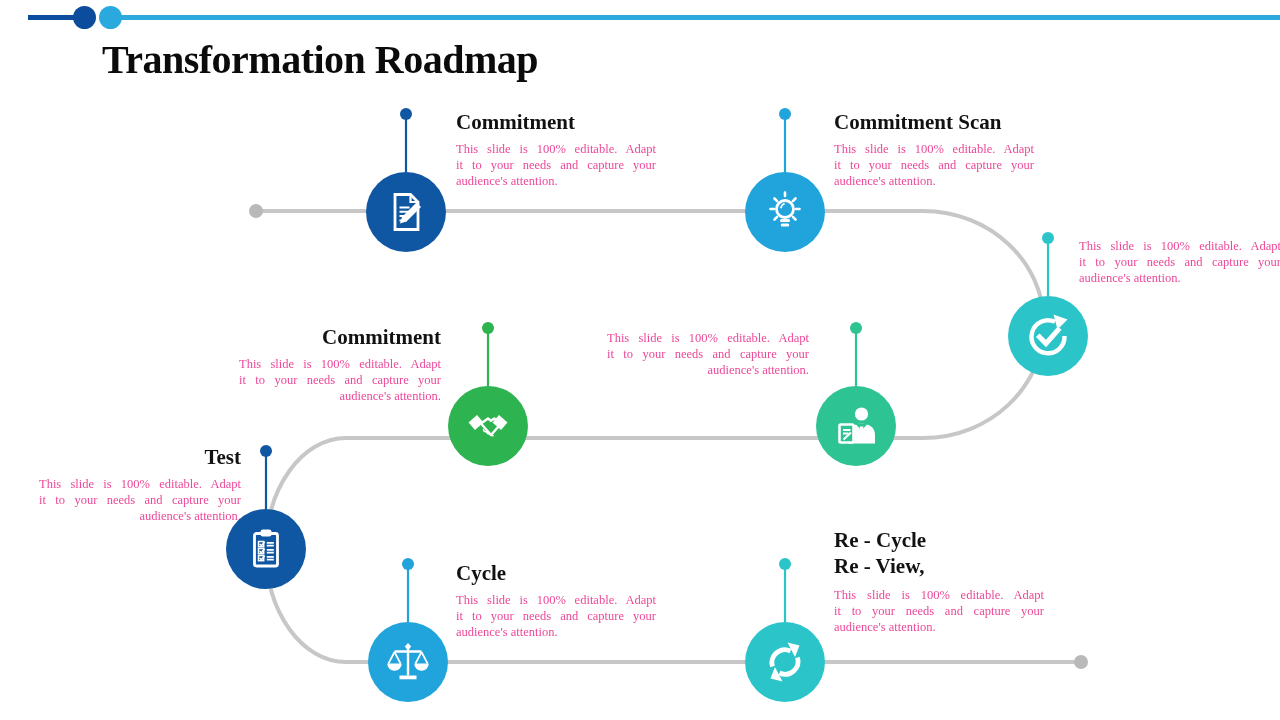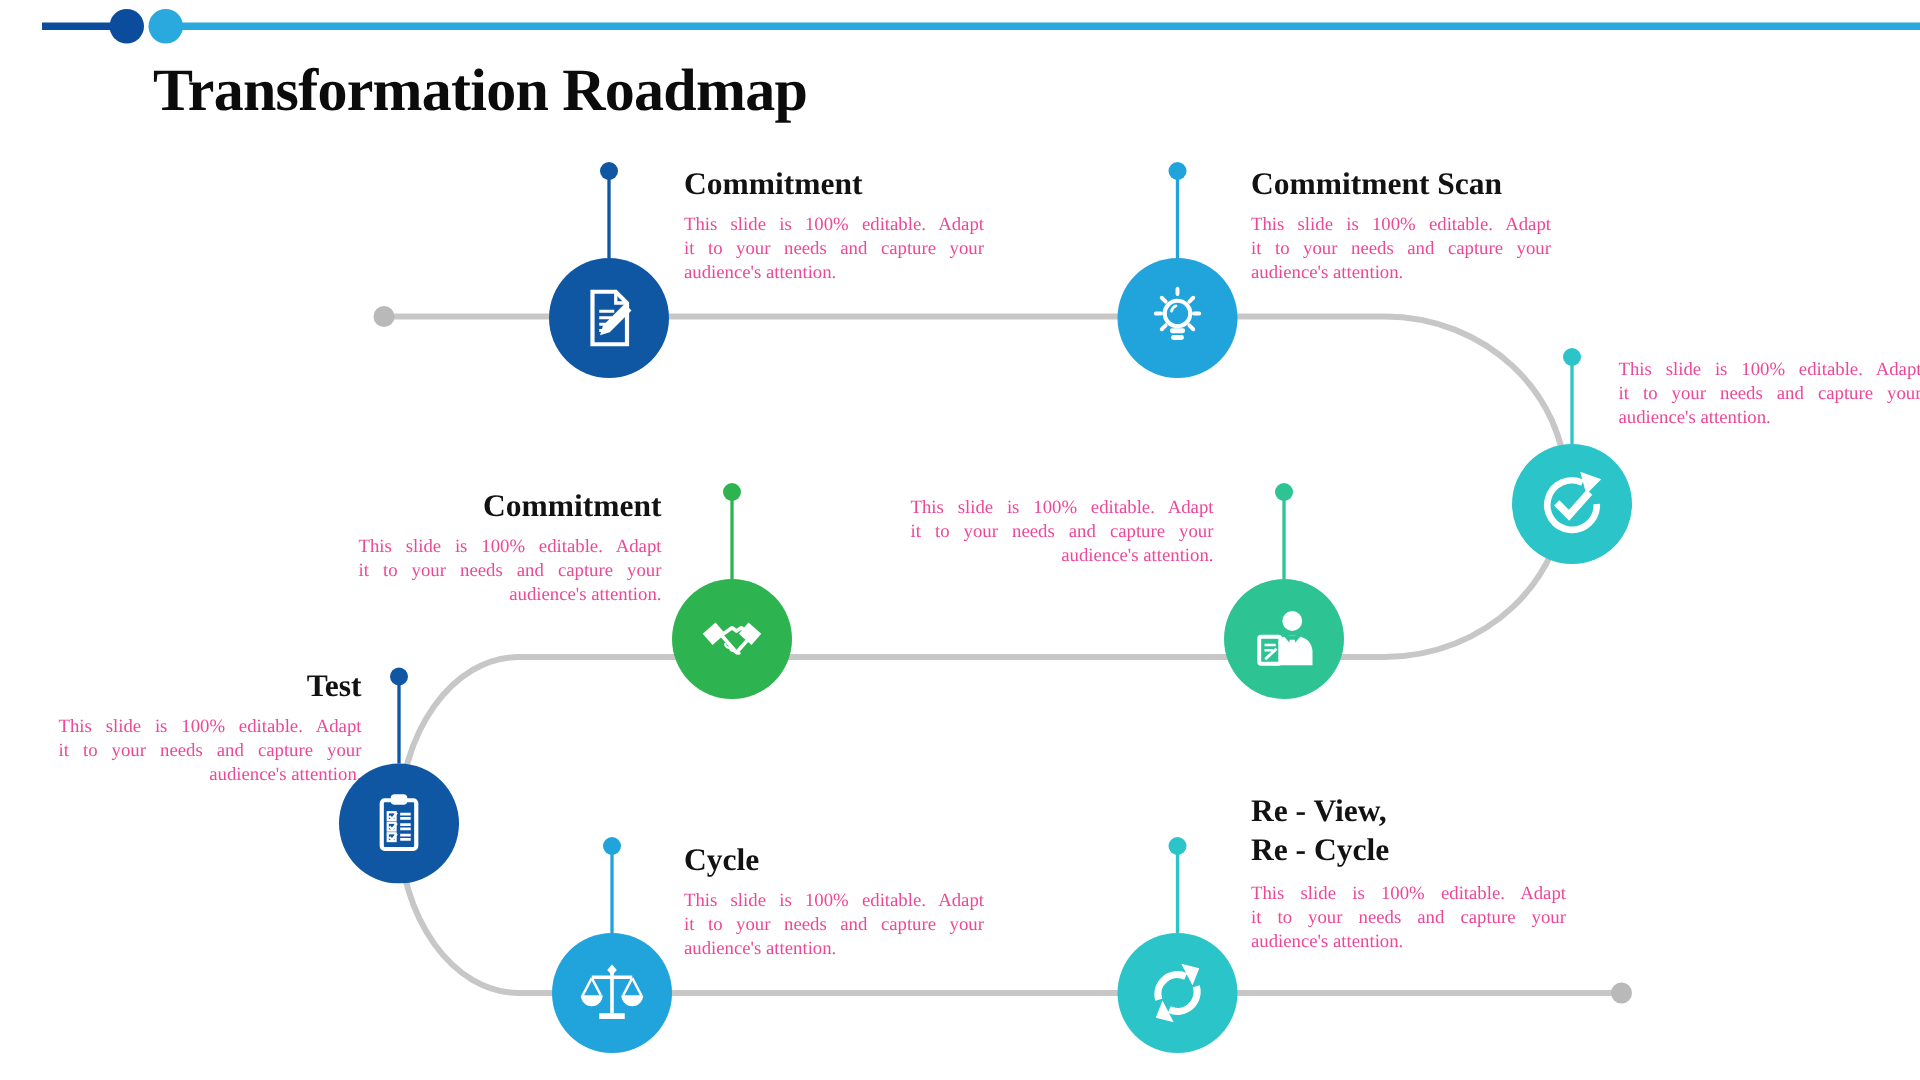--- a/index.html
+++ b/index.html
@@ -215,22 +215,22 @@
     <circle cx="42" cy="8" r="6" fill="#2bc4c9"></circle>
     <circle cx="42" cy="106" r="40" fill="#2bc4c9"></circle>
     <g transform="translate(18,82)">
       <path d="M11.5 28.5 a13 13 0 0 1 18 -15.5" fill="none" stroke="#fff" stroke-width="4.8"></path>
       <path d="M26.5 4.5 l12 3 -4.5 11.5 z" fill="#fff"></path>
       <path d="M36.5 19.5 a13 13 0 0 1 -18 15.5" fill="none" stroke="#fff" stroke-width="4.8"></path>
       <path d="M21.5 43.5 l-12 -3 4.5 -11.5 z" fill="#fff"></path>
     </g>
   </svg>
   <div class="ms-text left" style="left:806px;top:527px;width:210px">
+    <div class="ms-title">Re - Cycle</div>
     <div class="ms-title">Re - View,</div>
-    <div class="ms-title">Re - Cycle</div>
     <div class="ms-desc" style="margin-top:8px">
       <div class="ms-desc-line">This slide is 100% editable. Adapt</div>
       <div class="ms-desc-line">it to your needs and capture your</div>
       <div class="ms-desc-line last">audience's attention.</div>
     </div>
   </div>
 
   <div class="page-number">7</div>
 
 </div>

